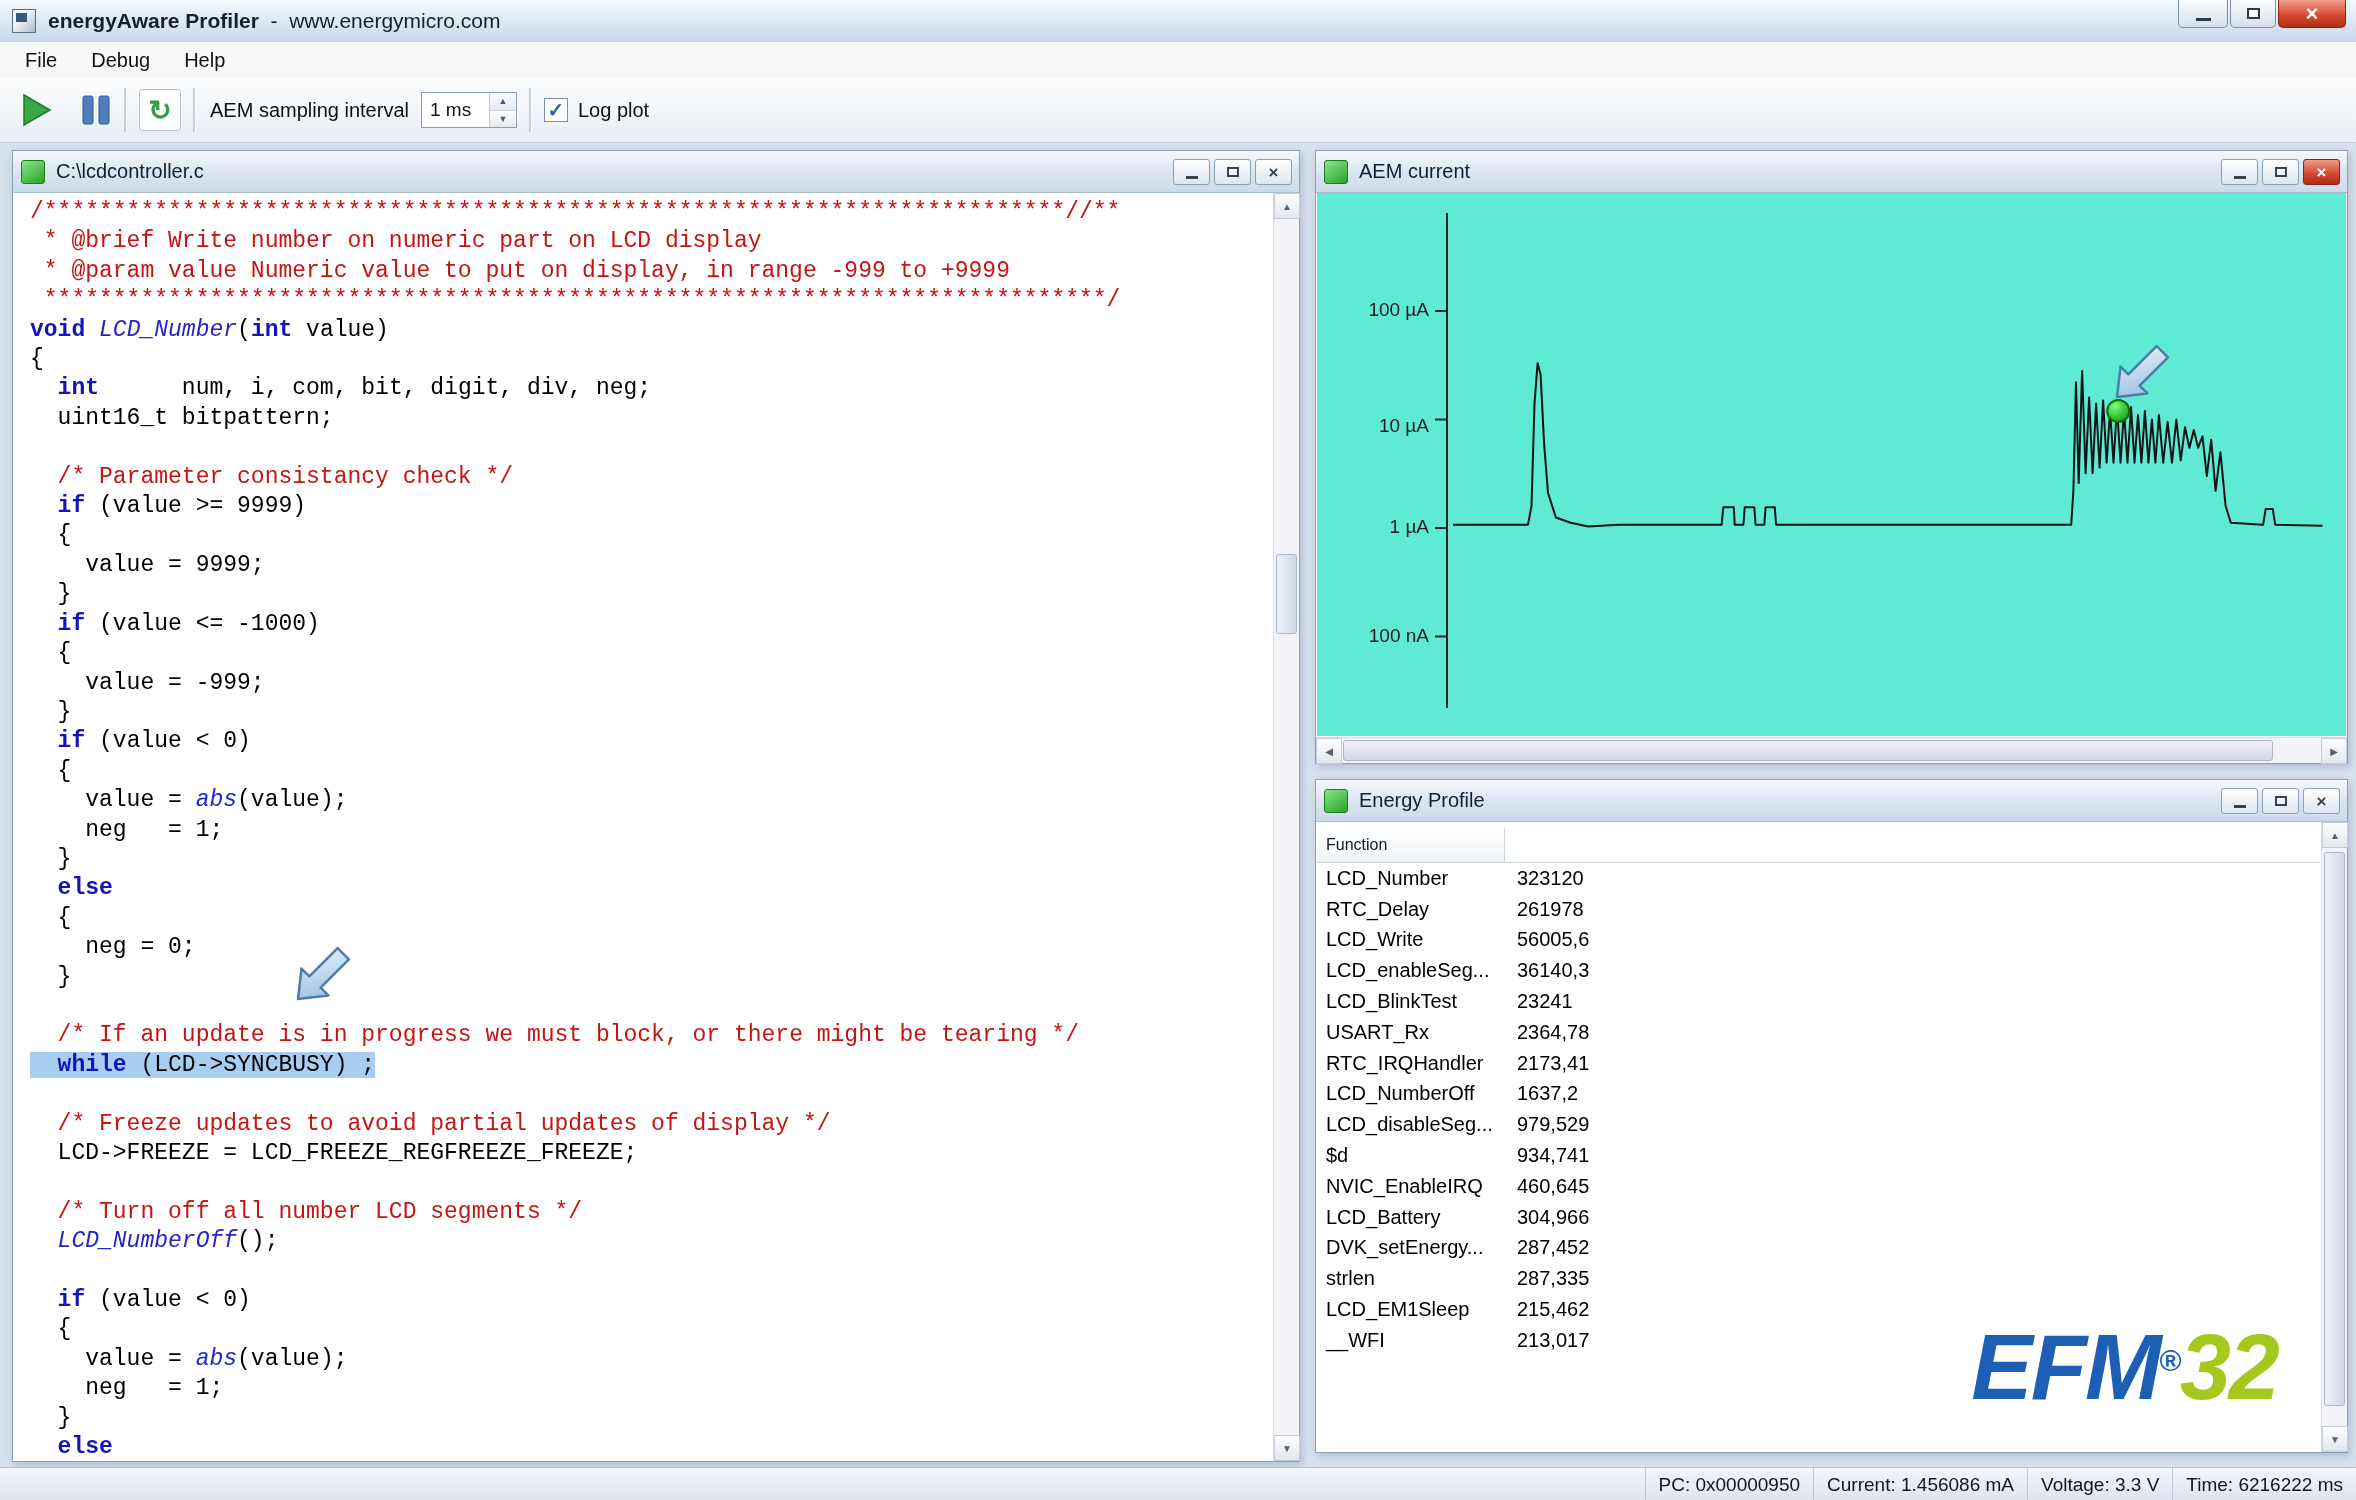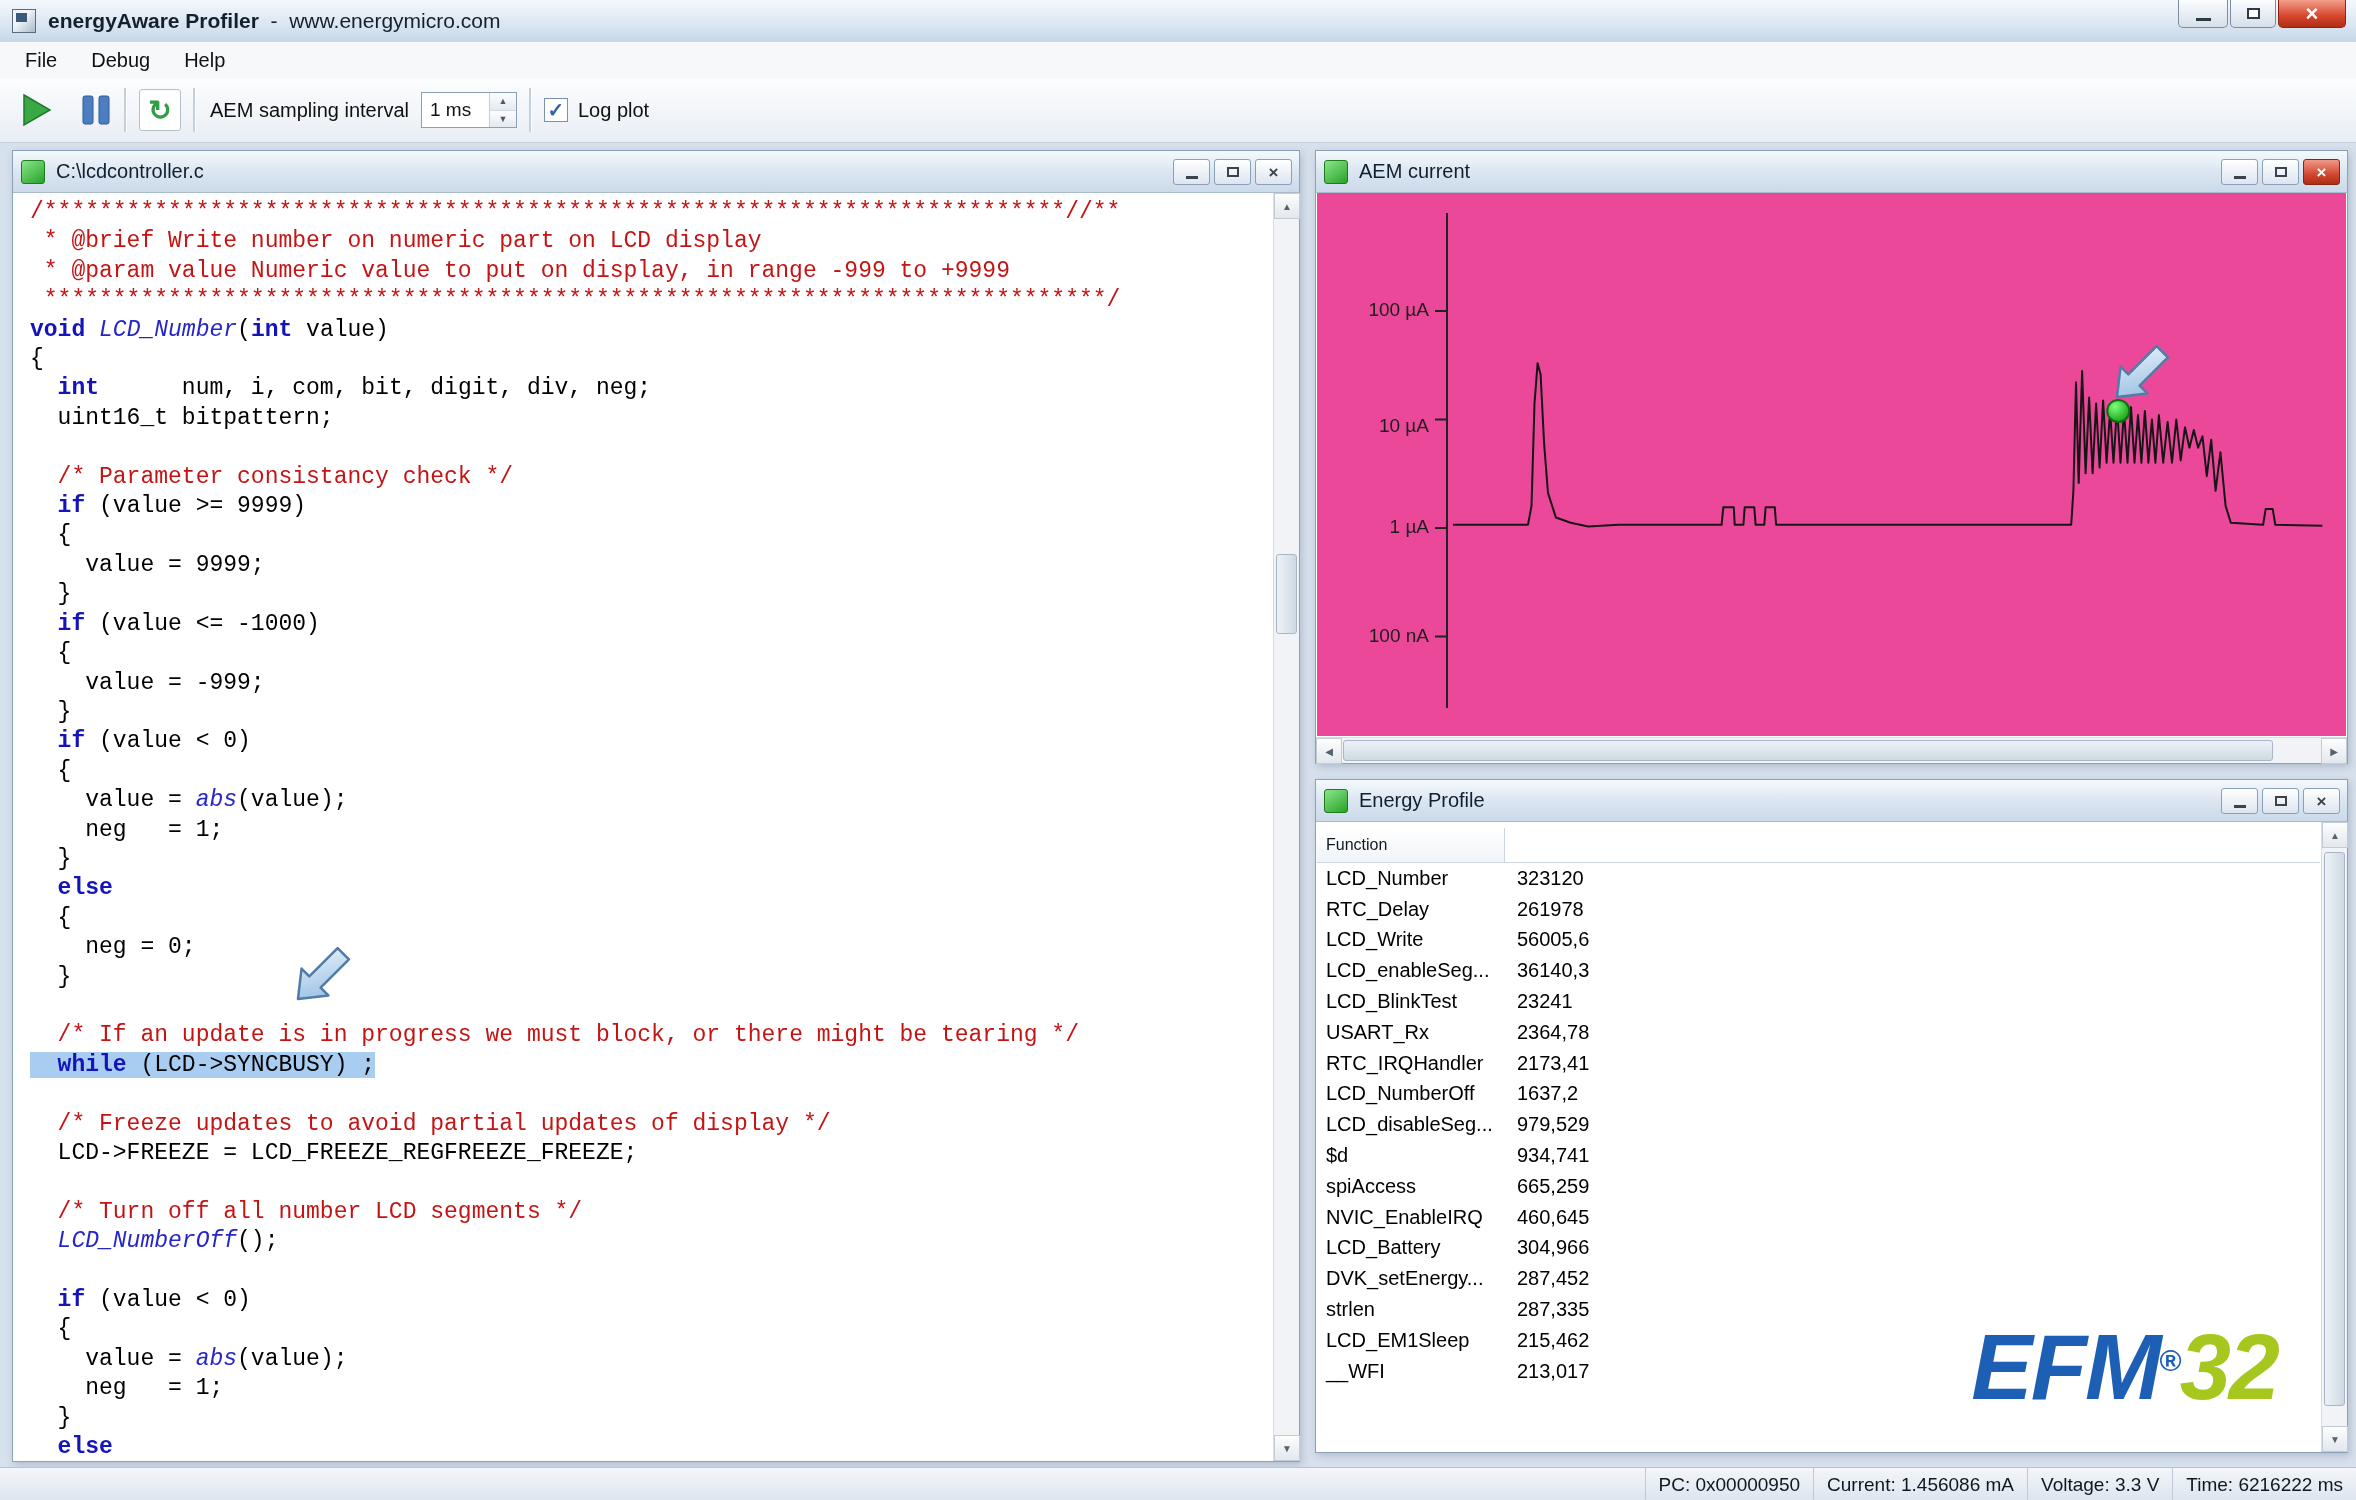--- a/index.html
+++ b/index.html
@@ -76,21 +76,21 @@
   .code-content{position:absolute;top:42px;left:1px;right:27px;bottom:1px;background:#fff;overflow:hidden;padding:5px 0 0 16px;}
   .code-line{font-family:"Liberation Mono","DejaVu Sans Mono",monospace;font-size:23px;line-height:29.4px;white-space:pre;color:#000;}
   .tok-p{color:#000;}
   .tok-c{color:#c41414;}
   .tok-k{color:#1414b8;font-weight:bold;}
   .tok-f{color:#2626c8;font-style:italic;}
   .code-line.hl span{background:#a8cdf0;}
 
   
   #aem-win{left:1315px;top:150px;width:1033px;height:614px;}
-  .aem-plot{position:absolute;top:42px;left:1px;right:1px;bottom:27px;background:#ec4899;}
+  .aem-plot{position:absolute;top:42px;left:1px;right:1px;bottom:27px;background:#5eead4;}
   .ytick{position:absolute;left:0;width:112px;text-align:right;font-size:19px;color:#1c1c1c;}
 
   
   #energy-win{left:1315px;top:779px;width:1033px;height:674px;}
   .energy-content{position:absolute;top:42px;left:1px;right:27px;bottom:1px;background:#fff;overflow:hidden;}
   .ehead{display:flex;height:34px;border-bottom:1px solid #cdd5de;font-size:16px;color:#101820;margin-top:6px;}
   .ehcell{display:flex;align-items:center;padding-left:9px;border-right:1px solid #cdd5de;box-sizing:border-box;
     background:linear-gradient(#ffffff,#f0f4f8);}
   .ehcell.fn{width:188px;flex:none;}
   .ehcell.en{flex:1;background:linear-gradient(#f4f9fe,#ddeaf7);}
@@ -354,24 +354,20 @@
           </div>
           <div class="erow">
             <div class="ecell fn">LCD_disableSeg...</div>
             <div class="ecell en">979,529</div>
           </div>
           <div class="erow">
             <div class="ecell fn">$d</div>
             <div class="ecell en">934,741</div>
           </div>
           <div class="erow">
-            <div class="ecell fn">spiAccess</div>
-            <div class="ecell en">665,259</div>
-          </div>
-          <div class="erow">
             <div class="ecell fn">NVIC_EnableIRQ</div>
             <div class="ecell en">460,645</div>
           </div>
           <div class="erow">
             <div class="ecell fn">LCD_Battery</div>
             <div class="ecell en">304,966</div>
           </div>
           <div class="erow">
             <div class="ecell fn">DVK_setEnergy...</div>
             <div class="ecell en">287,452</div>

